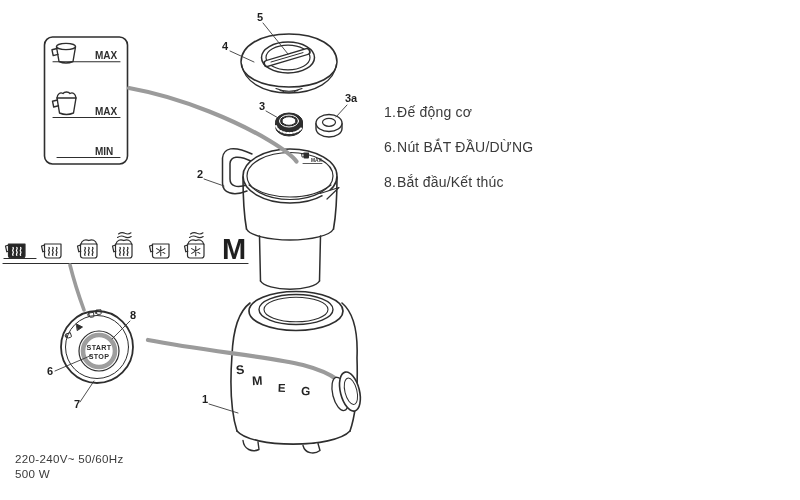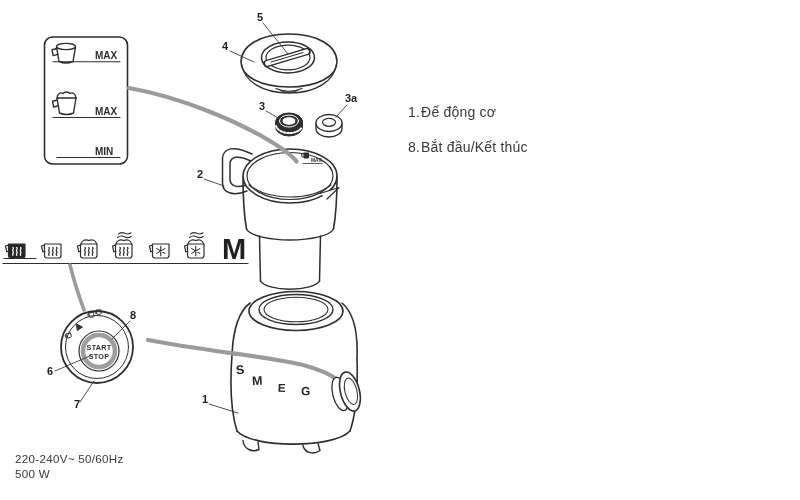--- a/index.html
+++ b/index.html
@@ -3,21 +3,21 @@
 <meta charset="utf-8">
 <style>
   html,body{margin:0;padding:0;}
   body{
     width:800px;height:500px;position:relative;background:#ffffff;
     font-family:"Liberation Sans",sans-serif;overflow:hidden;
   }
   .stage{position:absolute;left:0;top:0;width:800px;height:500px;}
   svg text{font-family:"Liberation Sans",sans-serif;}
   .parts-list{
-    position:absolute;left:408px;top:101px;width:372px;
+    position:absolute;left:384px;top:101px;width:372px;
     font-size:14px;color:#3a3a3a;letter-spacing:.2px;
   }
   .pl-item{padding-left:18px;text-indent:-18px;line-height:23px;margin-bottom:12px;}
   .pl-num{padding-right:1px;}
 </style>
 </head>
 <body>
 
 <div class="stage">
 
@@ -255,16 +255,17 @@
 
   <g fill="#3a3a3a">
     <text x="15" y="463" font-size="11.6" letter-spacing="0.3">220-240V~ 50/60Hz</text>
     <text x="15" y="478" font-size="11.6" letter-spacing="0.3">500 W</text>
   </g>
 </svg>
 
 
 <div class="parts-list">
   <div class="pl-item"><span class="pl-num">1.</span><span>Đế động cơ</span></div>
+  <div class="pl-item"><span class="pl-num">6.</span><span>Nút BẮT ĐẦU/DỪNG</span></div>
   <div class="pl-item"><span class="pl-num">8.</span><span>Bắt đầu/Kết thúc</span></div>
 </div>
 
 </div>
 
 </body></html>

